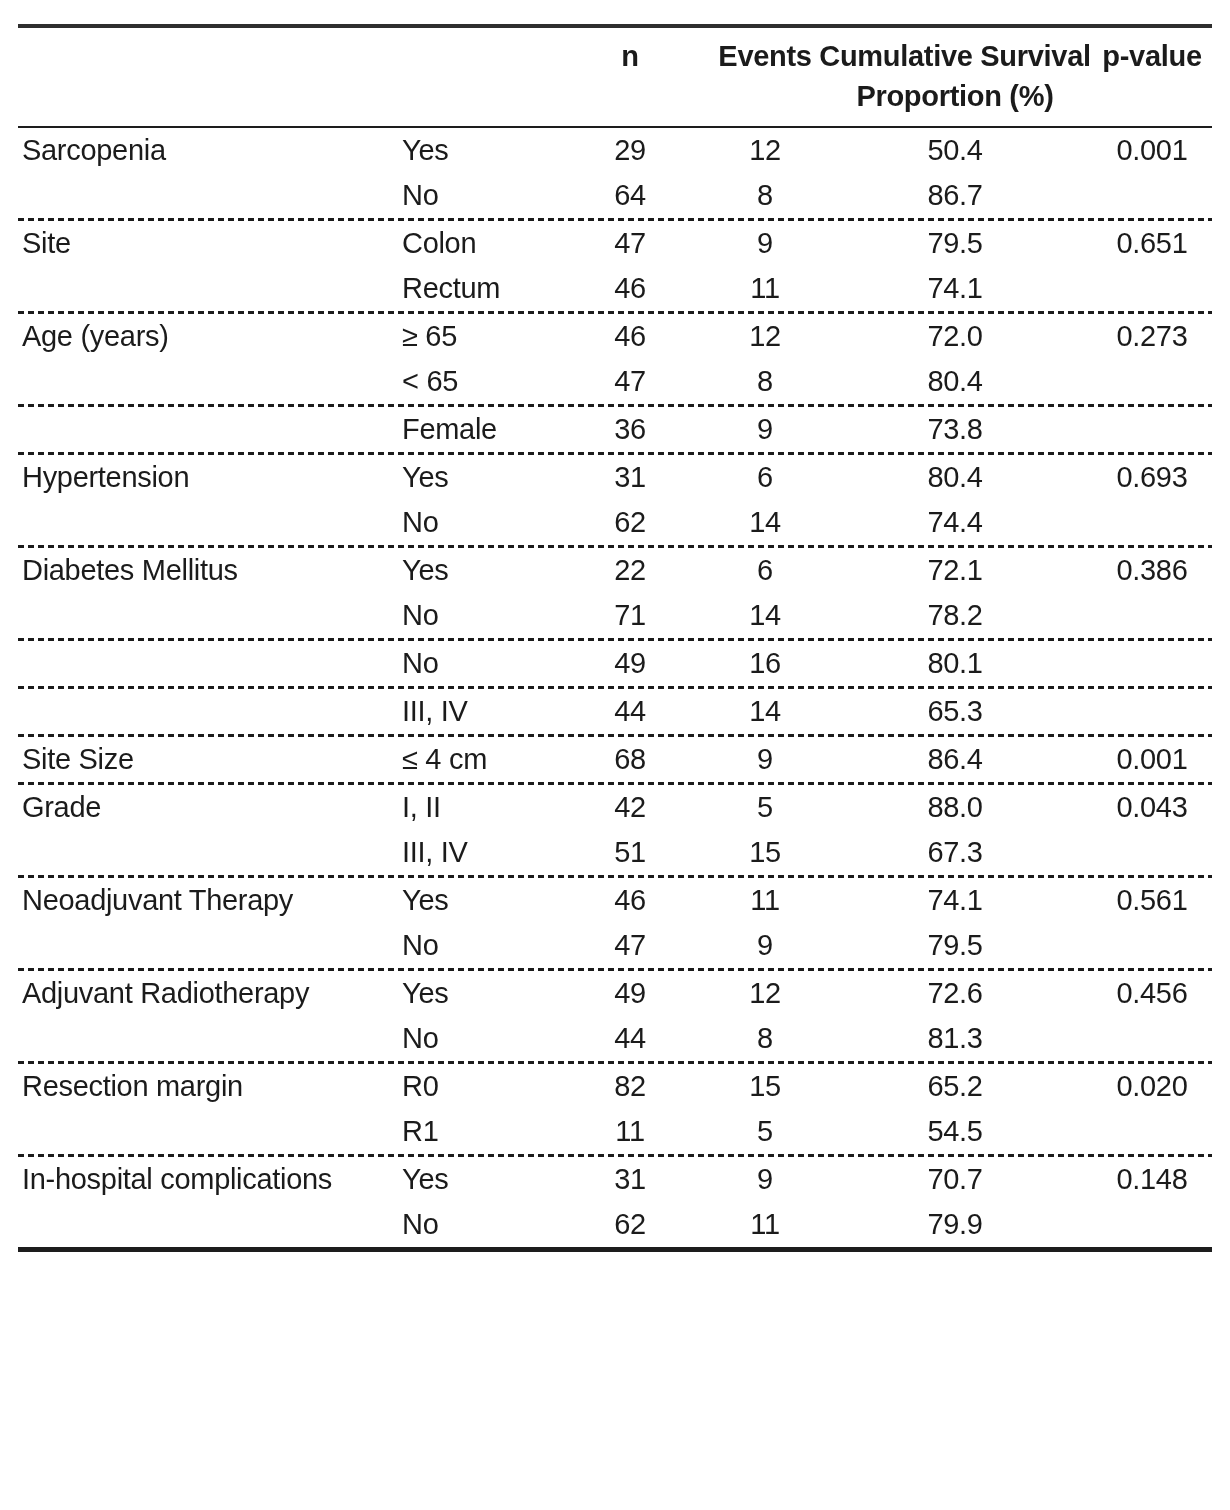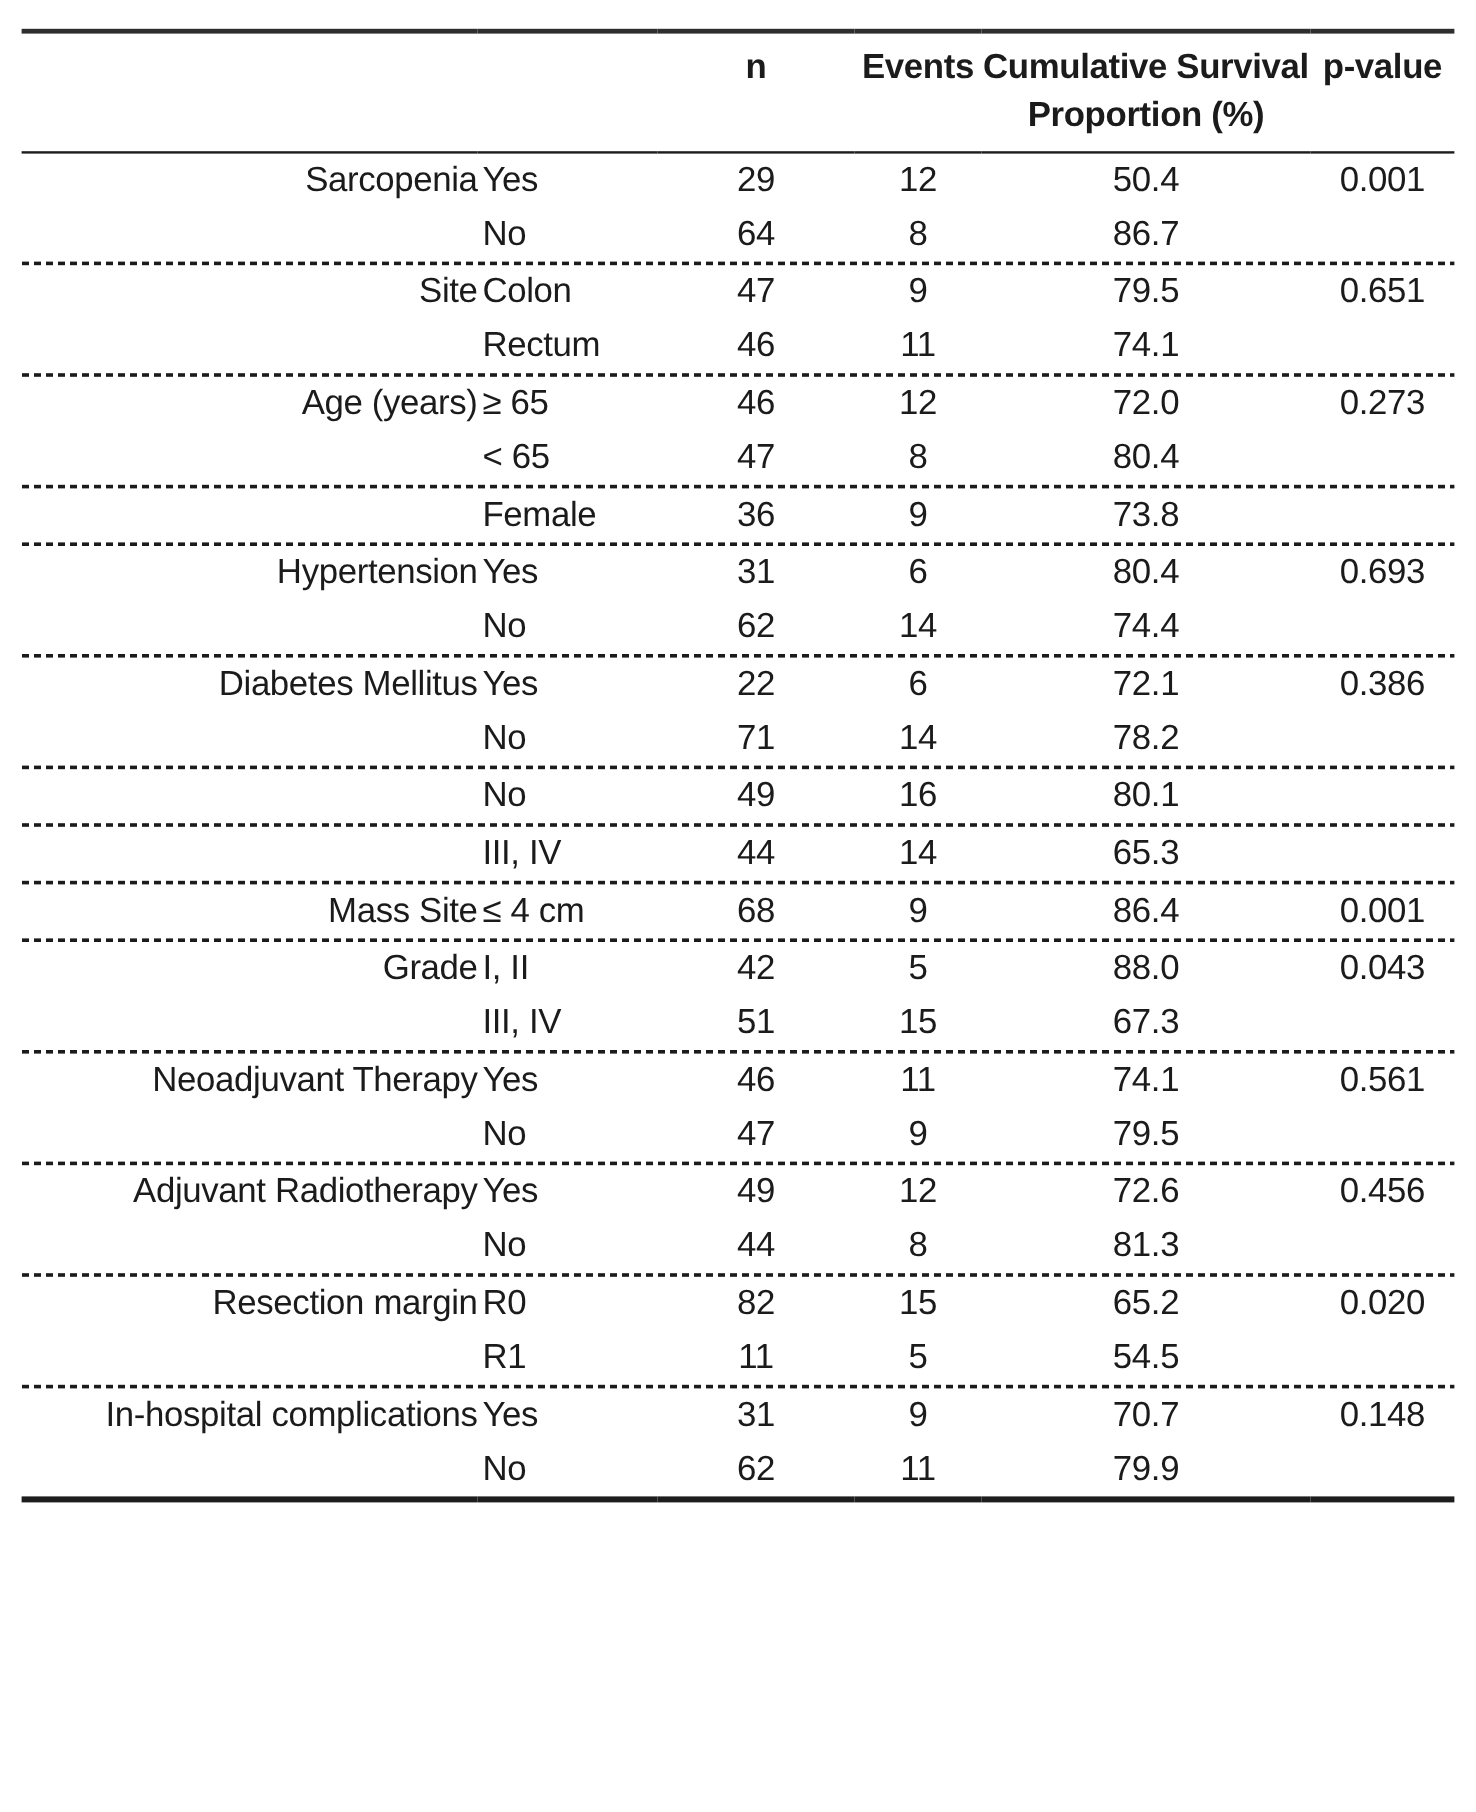--- a/index.html
+++ b/index.html
@@ -33,21 +33,21 @@
     border-bottom: 2px solid #1d1d1d;
   }
   td {
     font-size: 29px;
     line-height: 45px;
     padding: 0;
     letter-spacing: -0.3px;
     white-space: nowrap;
     overflow: visible;
   }
-  .c-var  { text-align: right; padding-left: 4px; }
+  .c-var  { text-align: left; padding-left: 4px; }
   .c-cat  { text-align: left; padding-left: 4px; }
   .c-num  { text-align: center; }
   th.c-surv { white-space: normal; }
   tr.sep-row td { padding: 0; height: 3px; line-height: 3px; }
   .dashes {
     height: 3px;
     background: repeating-linear-gradient(90deg, #1b1b1b 0 6px, transparent 6px 10px);
   }
 </style>
 </head>
@@ -212,21 +212,21 @@
           <td class="c-num">14</td>
           <td class="c-num">65.3</td>
           <td class="c-num"></td>
         </tr>
         <tr class="sep-row">
           <td colspan="6">
             <div class="dashes"></div>
           </td>
         </tr>
         <tr>
-          <td class="c-var">Mass Site</td>
+          <td class="c-var">Site Size</td>
           <td class="c-cat">≤ 4 cm</td>
           <td class="c-num">68</td>
           <td class="c-num">9</td>
           <td class="c-num">86.4</td>
           <td class="c-num">0.001</td>
         </tr>
         <tr class="sep-row">
           <td colspan="6">
             <div class="dashes"></div>
           </td>

